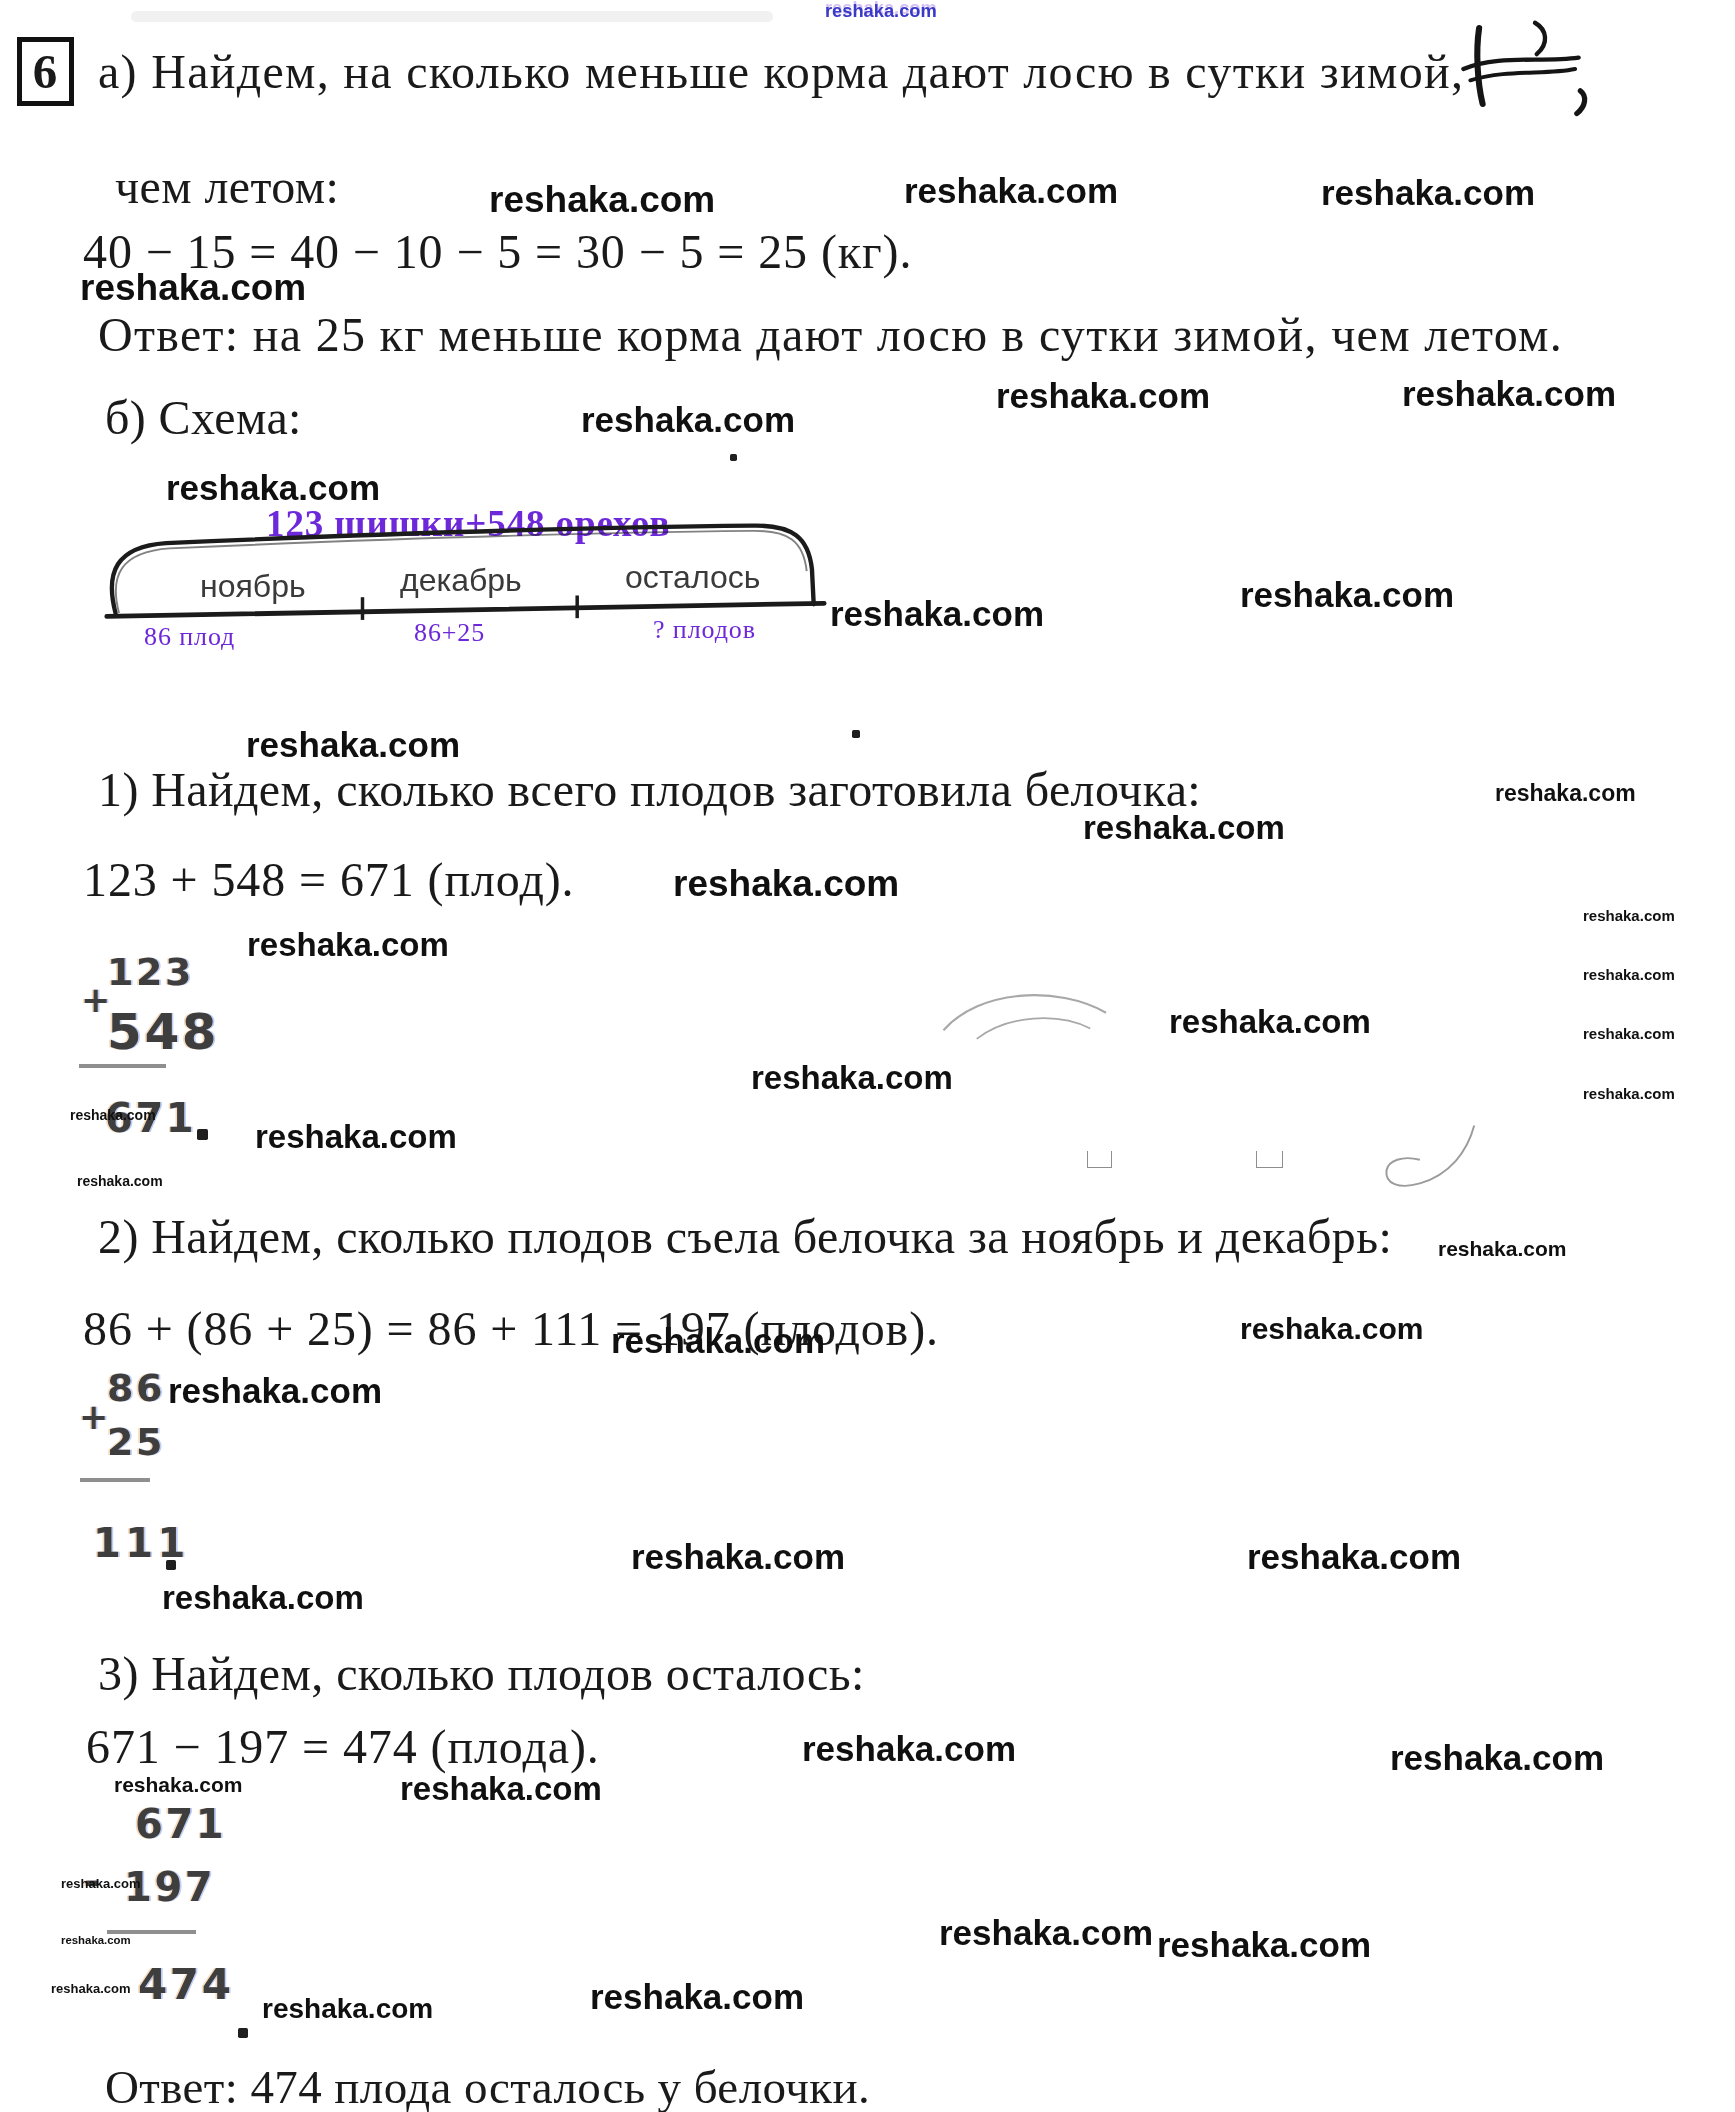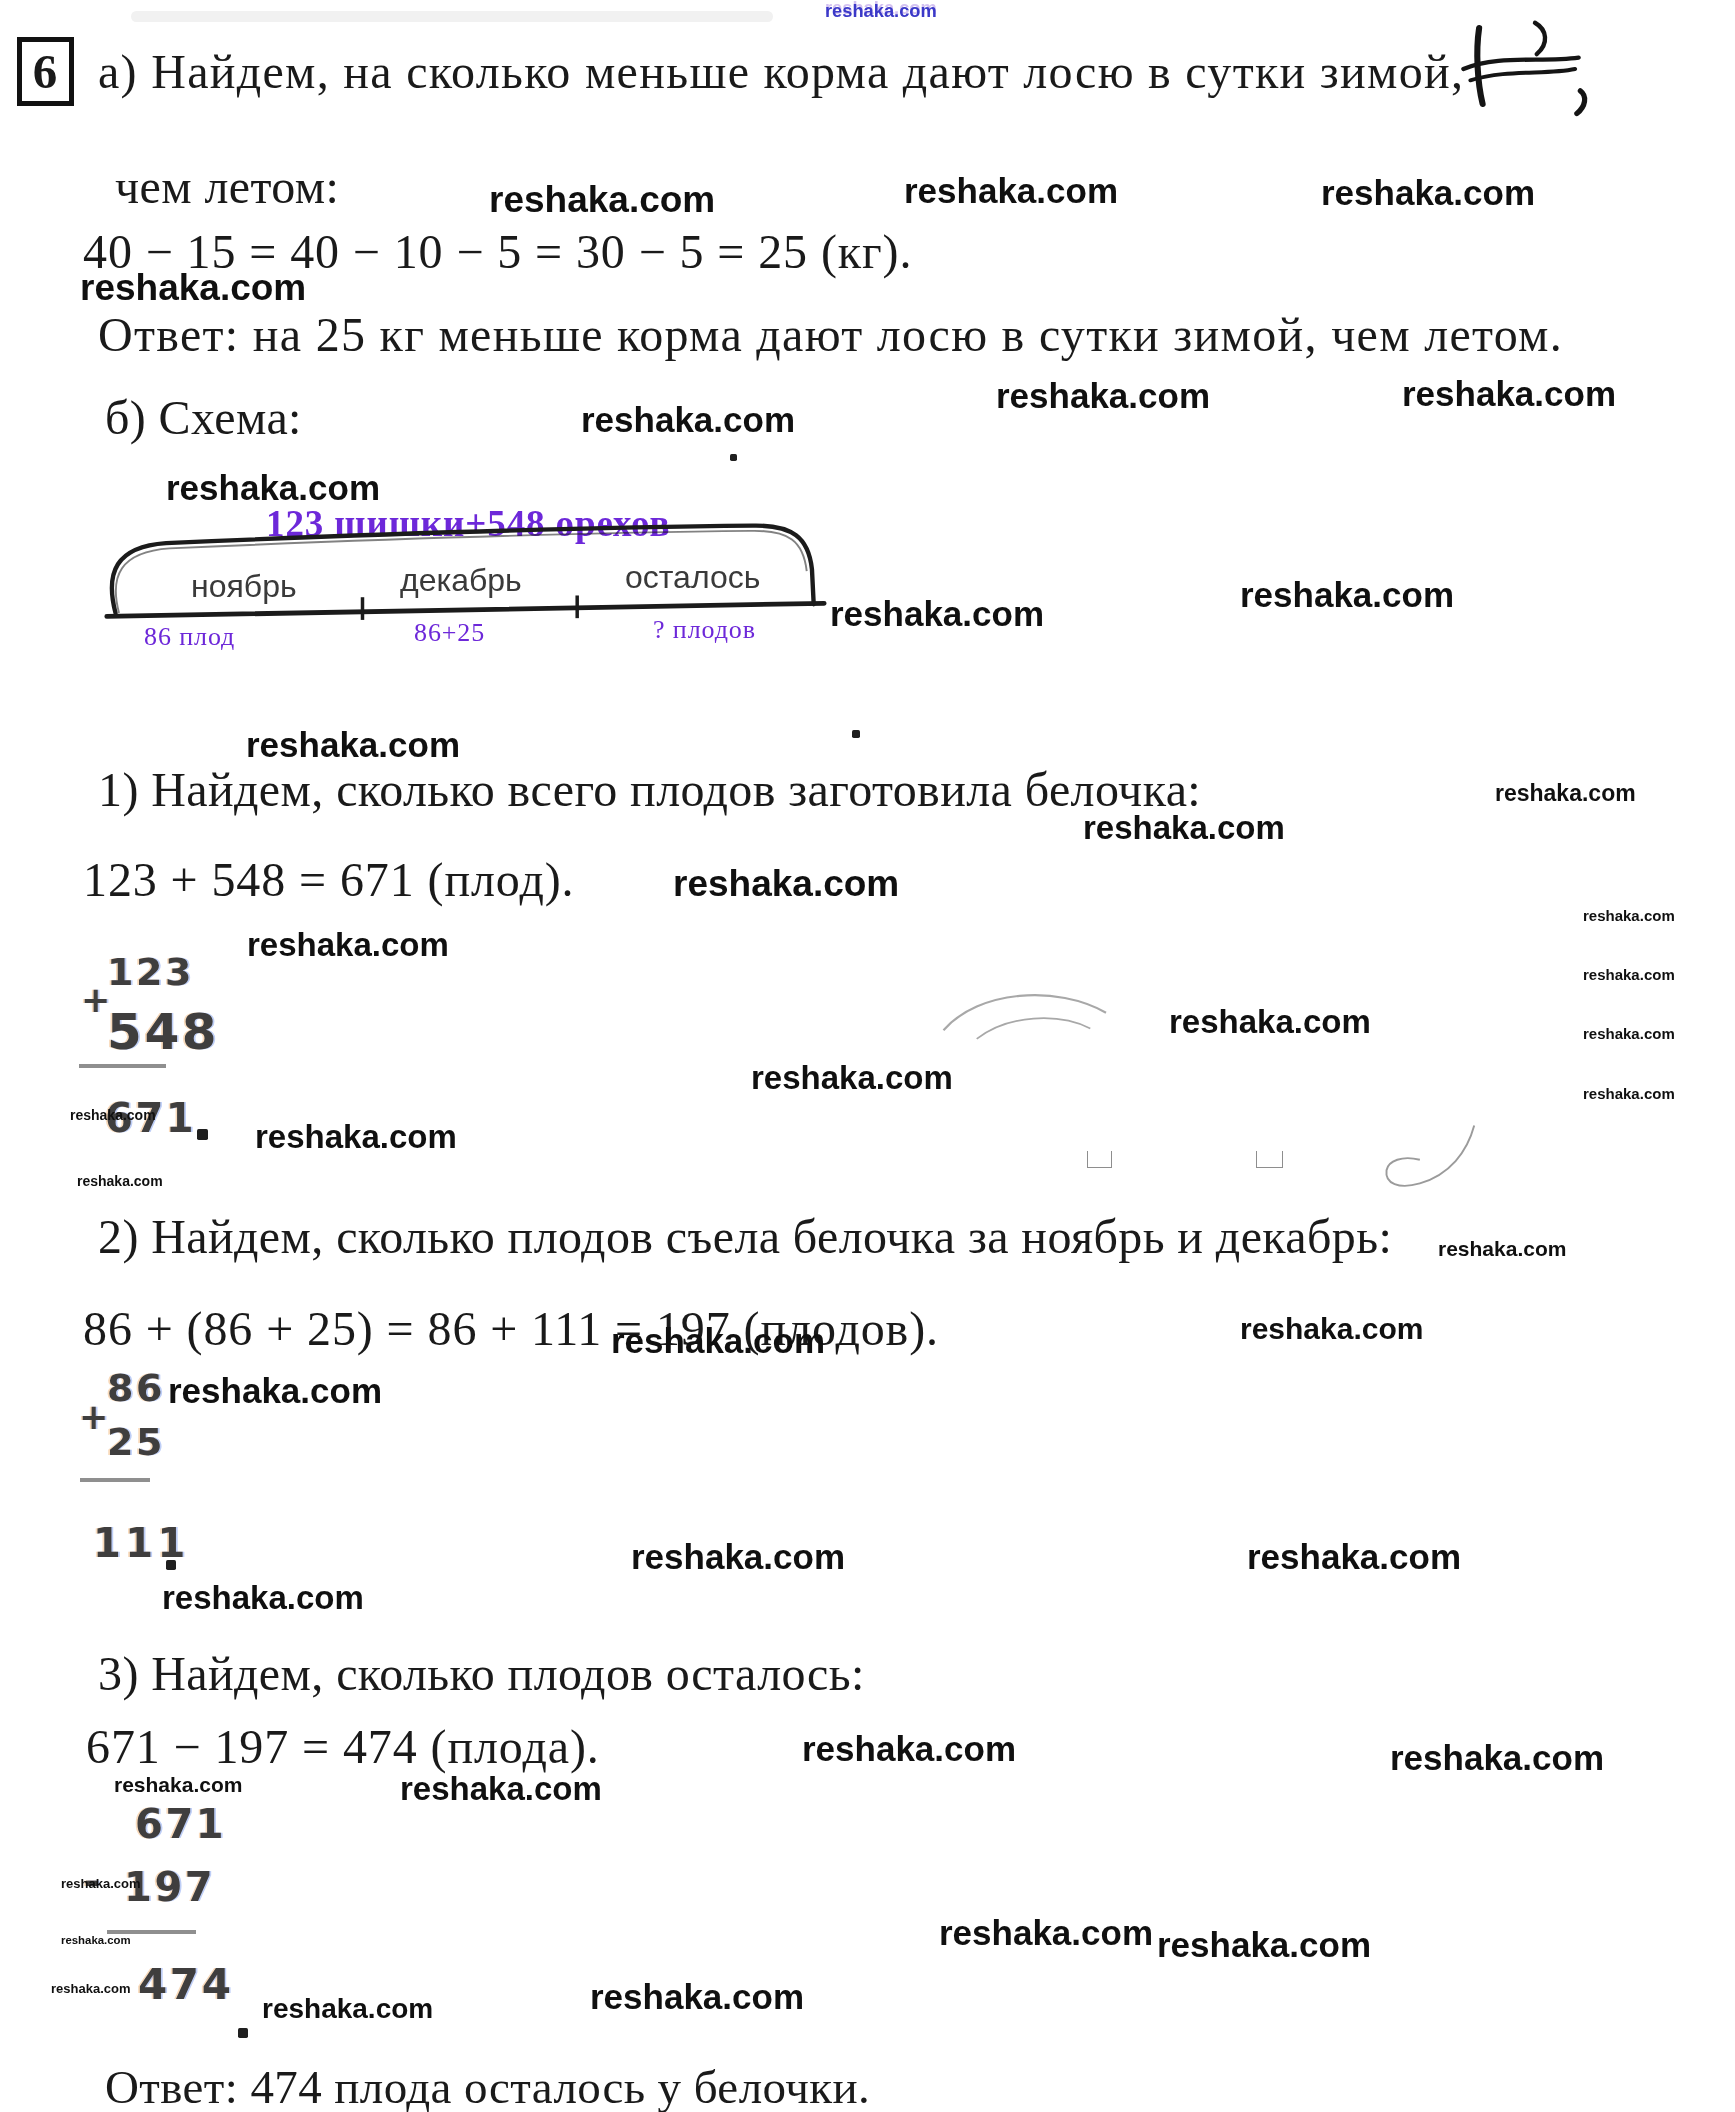--- a/index.html
+++ b/index.html
@@ -55,21 +55,21 @@
   <div class="abs body-text" style="left:105px;top:390px;">б) Схема:</div>
 
   <div class="abs red schema-title" style="left:266px;top:502px;">123 шишки+548 орехов</div>
   <svg style="left:96px;top:489px;" width="821" height="192" viewBox="0 0 940 220">
     <path d="M22,142 C10,96 22,66 80,62 C310,52 560,44 752,42 C798,41 816,56 820,92 L822,132" stroke="#1b1b1b" stroke-width="5" fill="none" stroke-linecap="round"></path>
     <path d="M26,142 C15,100 27,72 84,68 C312,58 560,50 750,48 C794,47 810,60 814,94" stroke="#1b1b1b" stroke-width="2.2" fill="none" opacity="0.55"></path>
     <path d="M12,146 L834,131" stroke="#1b1b1b" stroke-width="5.5" fill="none" stroke-linecap="round"></path>
     <path d="M305,124 L305,150" stroke="#1b1b1b" stroke-width="4" fill="none"></path>
     <path d="M551,122 L551,148" stroke="#1b1b1b" stroke-width="4" fill="none"></path>
   </svg>
-  <div class="abs schema-label" style="left:191px;top:568px;">ноябрь</div>
+  <div class="abs schema-label" style="left:200px;top:568px;">ноябрь</div>
   <div class="abs schema-label" style="left:400px;top:562px;">декабрь</div>
   <div class="abs schema-label" style="left:625px;top:559px;">осталось</div>
   <div class="abs red schema-value" style="left:144px;top:622px;">86 плод</div>
   <div class="abs red schema-value" style="left:414px;top:618px;">86+25</div>
   <div class="abs red schema-value" style="left:653px;top:615px;">? плодов</div>
 
   <div class="abs body-text" style="left:98px;top:762px;">1) Найдем, сколько всего плодов заготовила белочка:</div>
   <div class="abs eq" style="left:83px;top:852px;">123 + 548 = 671 (плод).</div>
   <div class="abs col-digit" style="left:81px;top:980px;font-size:35px;">+</div>
   <div class="abs col-digit" style="left:107px;top:950px;font-size:38px;letter-spacing:2.6px;">123</div>

